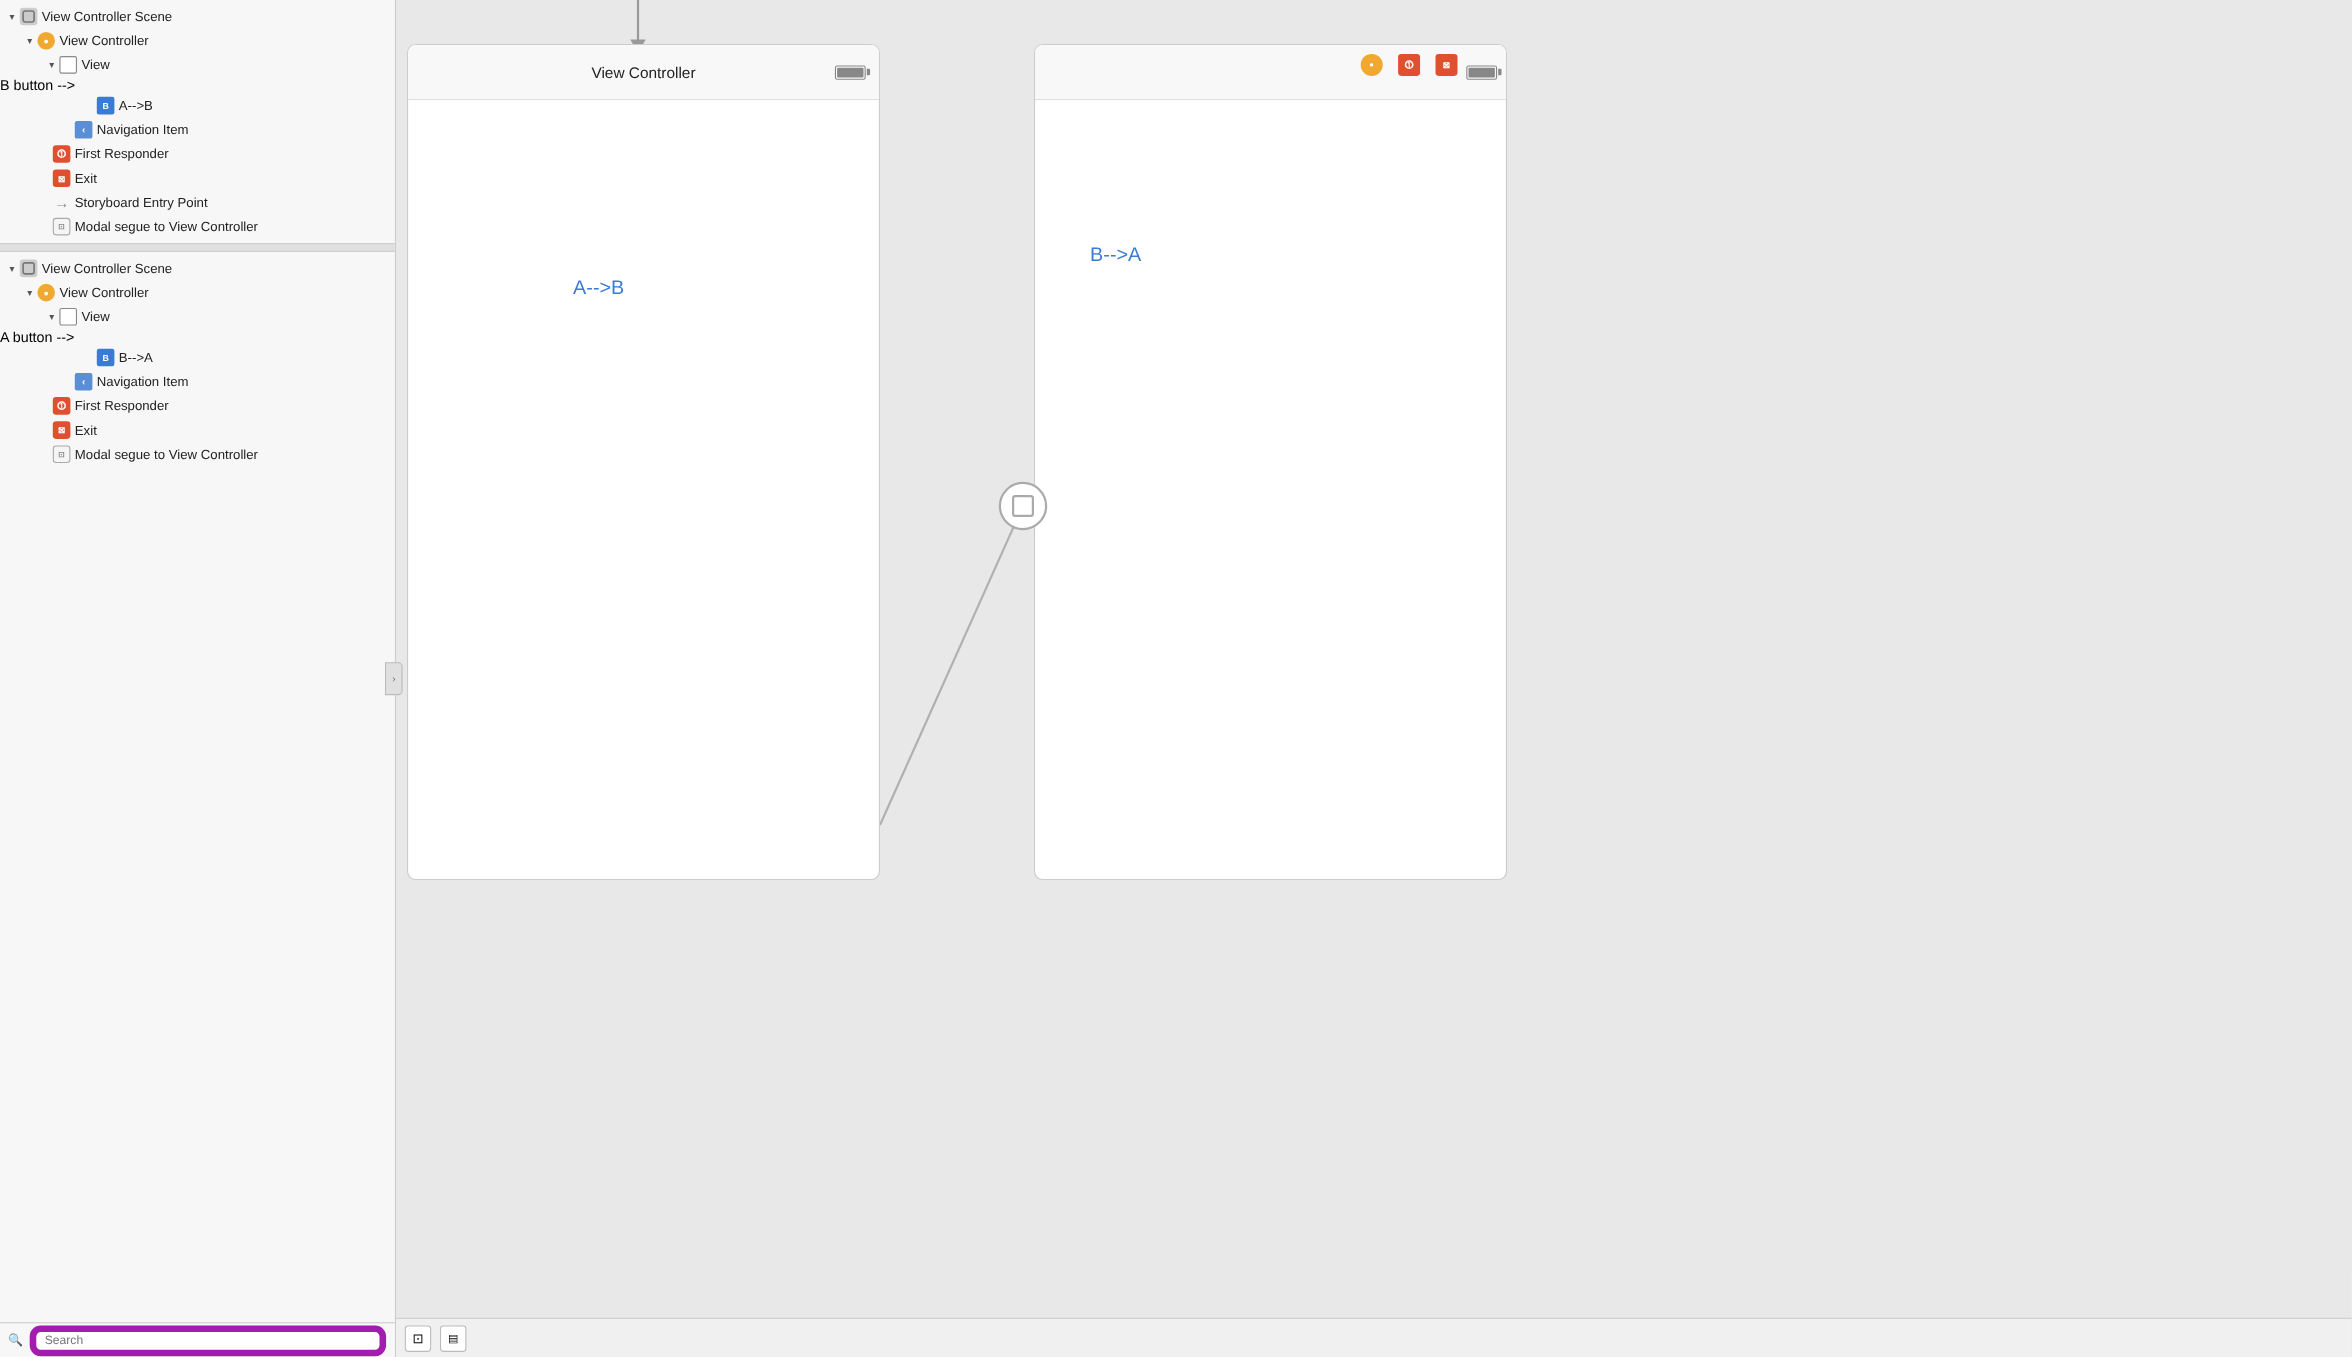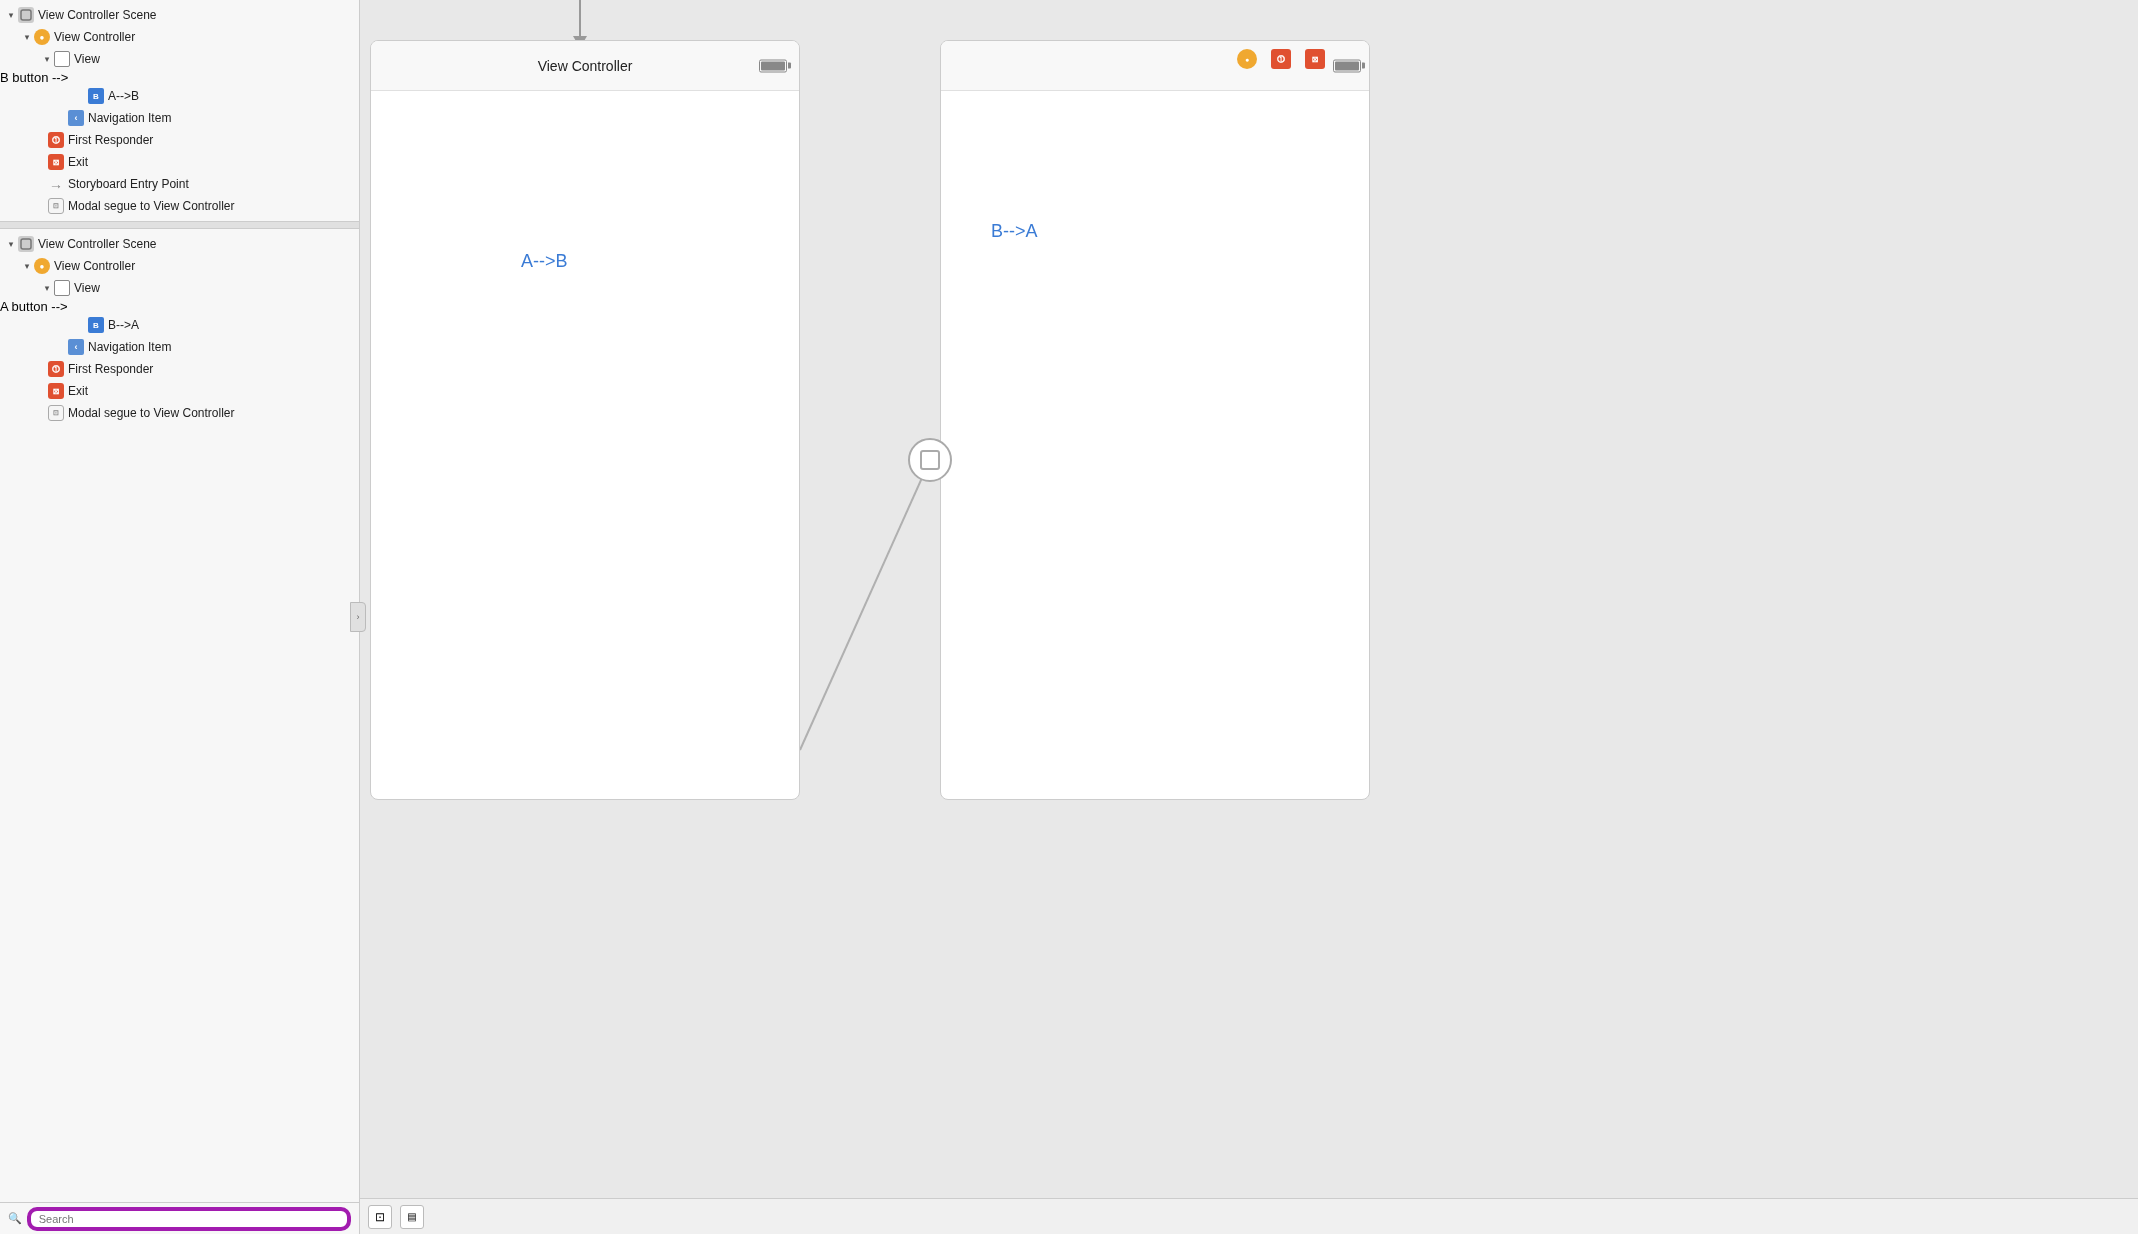--- a/index.html
+++ b/index.html
@@ -79,21 +79,21 @@
       border-top: 1px solid #ccc;
       background: #f7f7f7;
       display: flex;
       align-items: center;
       padding: 0 8px;
       margin-top: auto;
     }
 
     .search-bar input {
       width: 100%;
-      border: 4px solid #a21caf;
+      border: 6px solid #a21caf;
       border-radius: 10px;
       padding: 2px 8px;
       font-size: 11px;
       background: white;
       outline: none;
     }
 
     
     .canvas {
       flex: 1;

